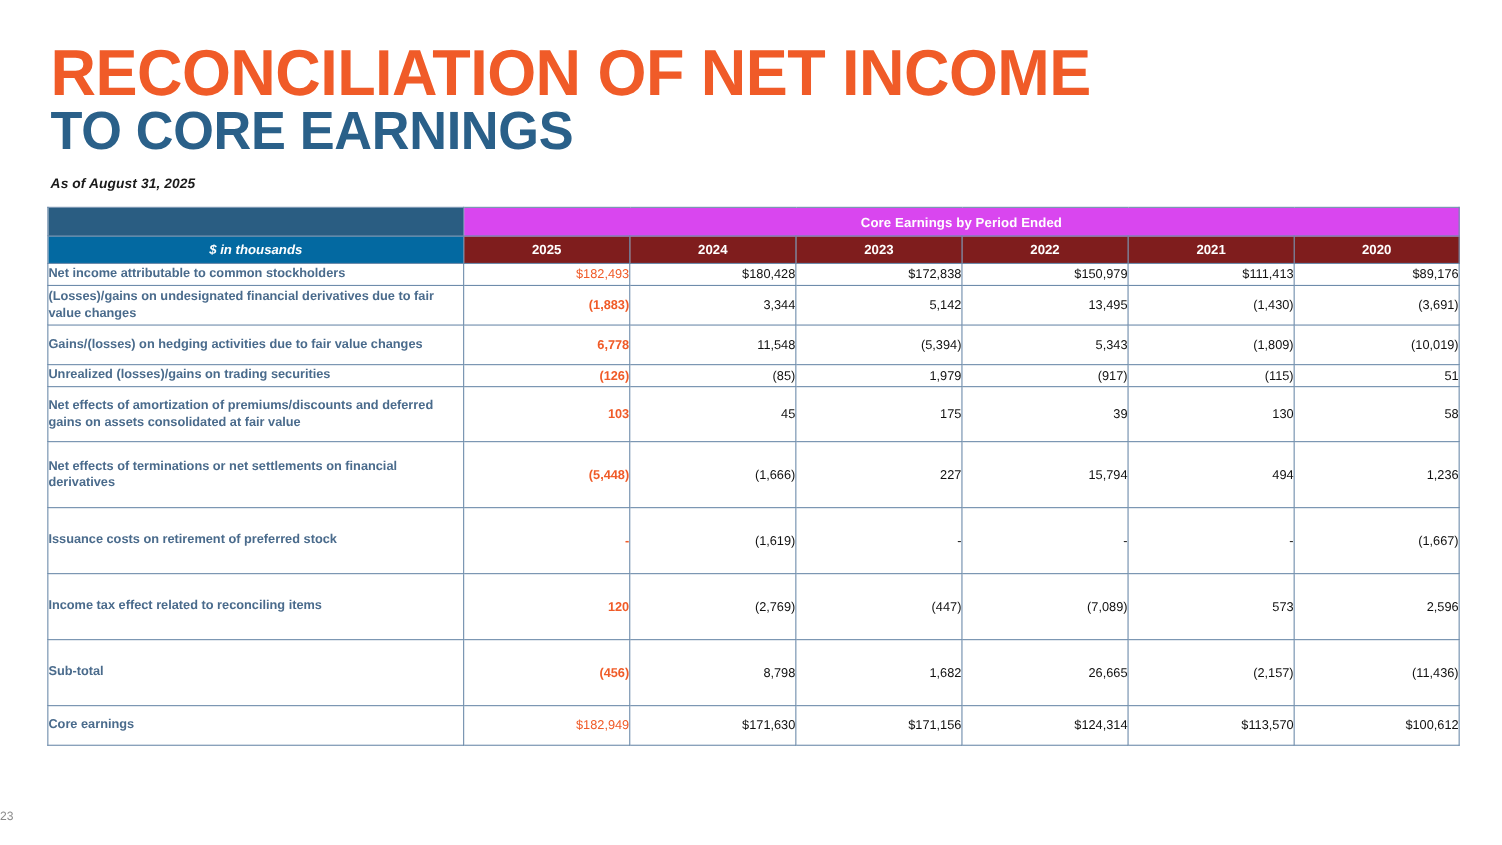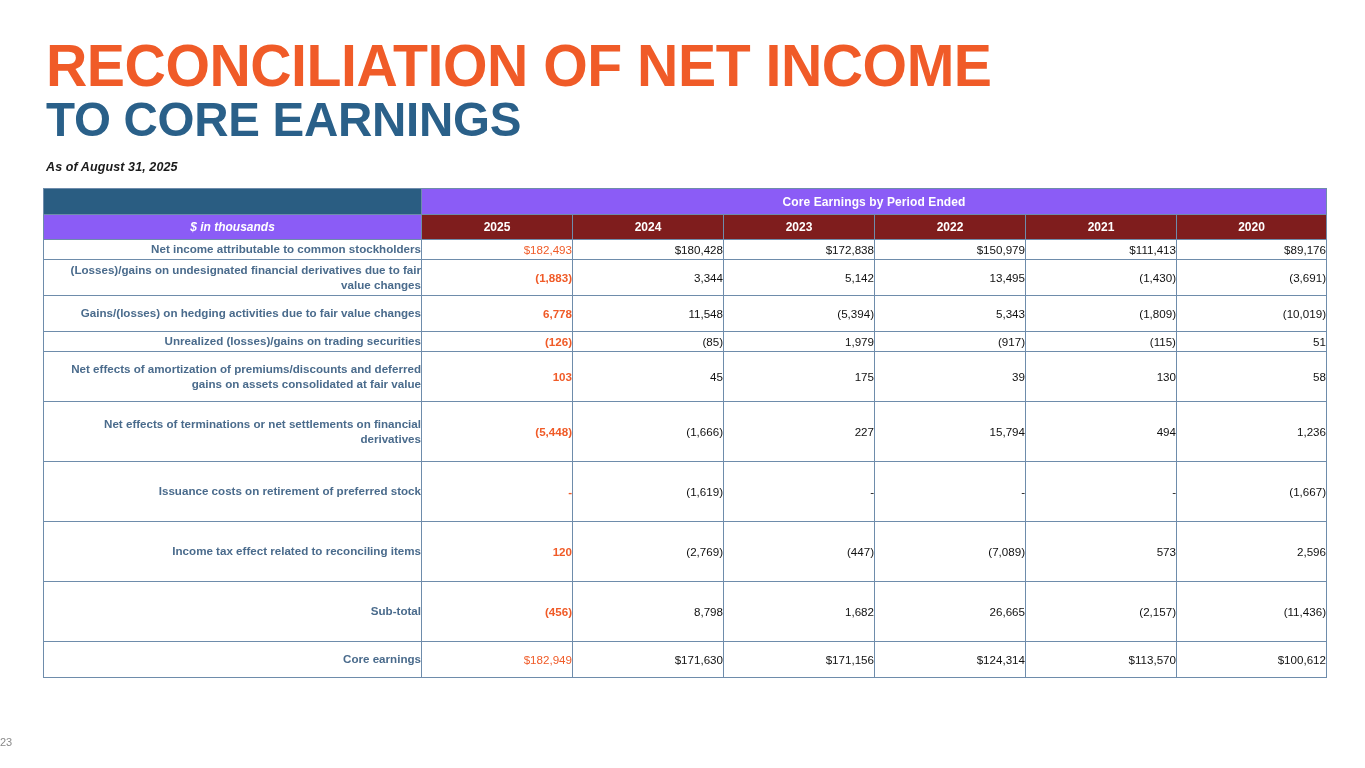--- a/index.html
+++ b/index.html
@@ -67,35 +67,35 @@
     font-size: 11.5px;
   }
   #fin-table td, #fin-table th {
     border: 1px solid #6E8CAB;
     padding: 0;
     vertical-align: middle;
   }
 
   
   .hdr-span {
-    background: #8b5cf6;
+    background: #d946ef;
     color: #ffffff;
     font-weight: bold;
     text-align: center;
     font-size: 12px;
     height: 25px;
     letter-spacing: 0.1px;
     border-color: #2A5D82;
   }
   .hdr-blank {
     background: #2A5D82;
     border-color: #2A5D82;
   }
   .hdr-units {
-    background: #8b5cf6;
+    background: #0369a1;
     color: #ffffff;
     font-weight: bold;
     font-style: italic;
     text-align: center;
     font-size: 12px;
     height: 24px;
     border-color: #2A5D82;
   }
   .hdr-year {
     background: #7f1d1d;
@@ -106,21 +106,21 @@
     height: 24px;
     border-color: #2A5D82;
     border-left: 1px solid #7F9DBB;
   }
 
   
   .lbl {
     color: #4A6B8C;
     font-weight: bold;
     font-size: 11.6px;
-    text-align: right;
+    text-align: left;
     padding: 4px 6px 4px 7px;
     line-height: 1.27;
   }
   .num {
     text-align: right;
     padding: 4px 9px 4px 4px;
     color: #111111;
     font-size: 11.6px;
     white-space: nowrap;
   }

